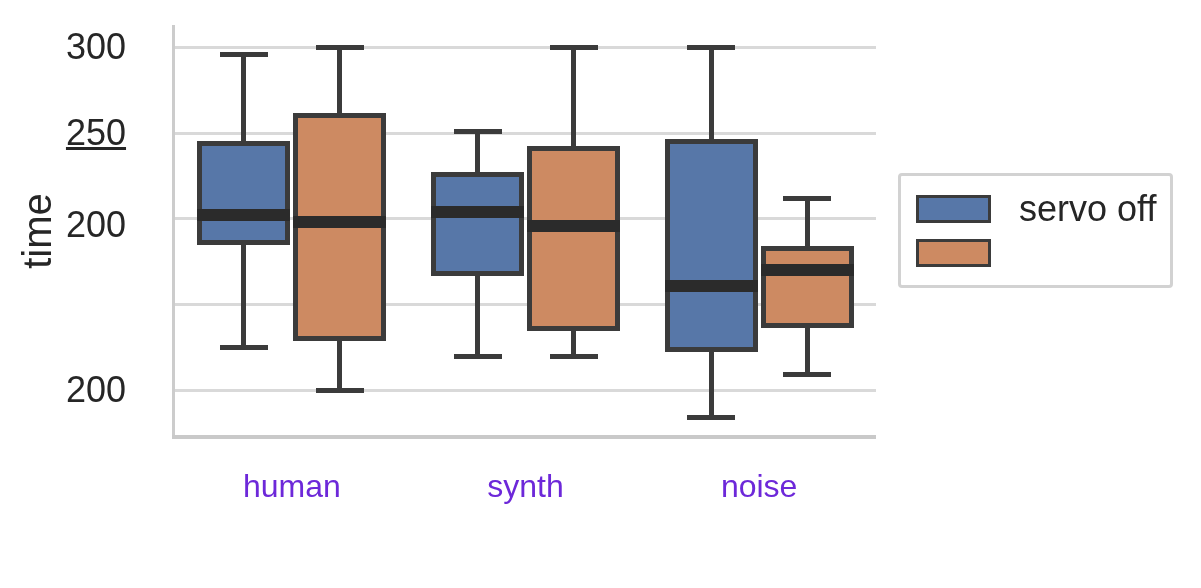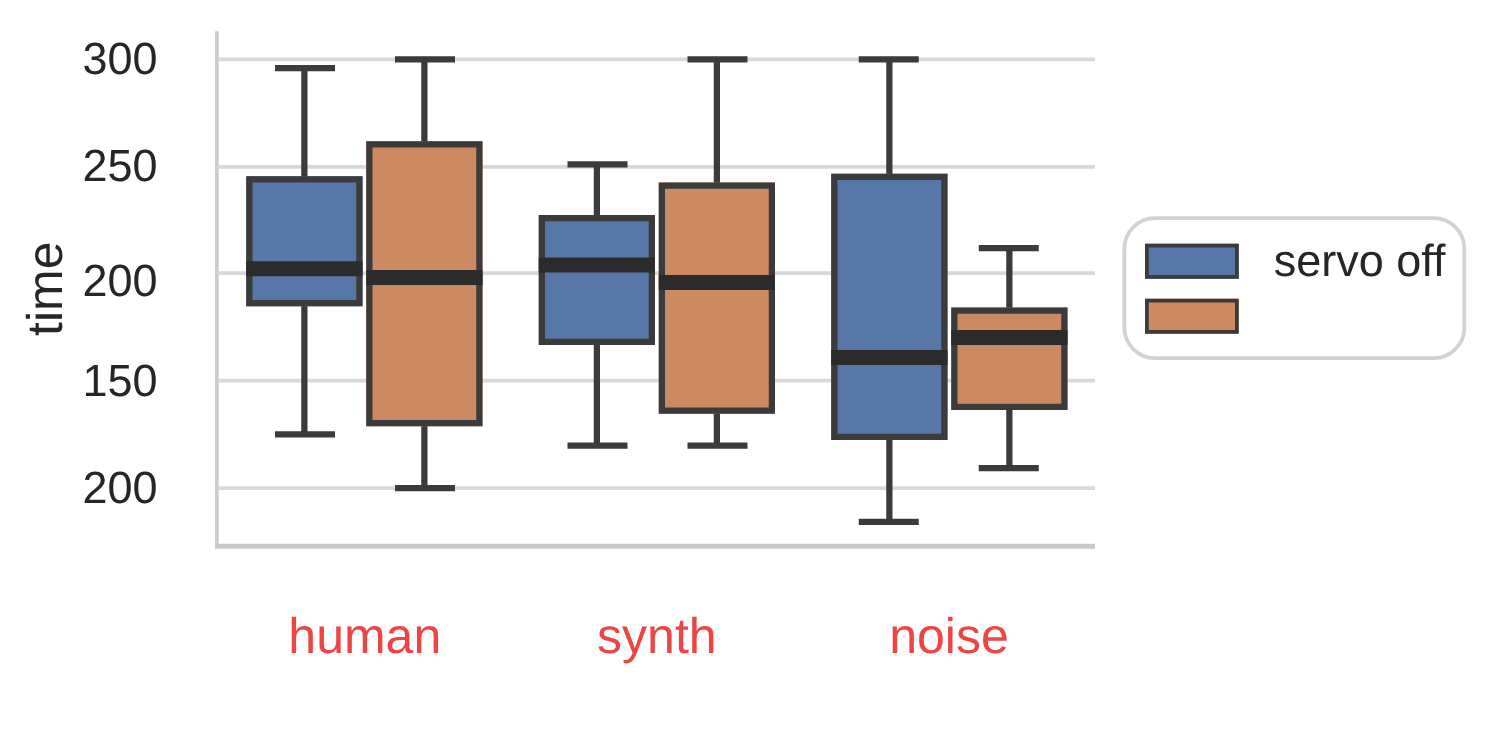--- a/index.html
+++ b/index.html
@@ -33,38 +33,37 @@
     left: 50px; width: 92px;
     text-align: center;
     transform: translateY(-50%);
     font-size: 36px;
     color: #262626;
     line-height: 36px;
   }
   .xtick {
     position: absolute;
     transform: translate(-50%, -50%);
-    font-size: 40px;
-    color: #ef4444;
+    font-size: 32px;
+    color: #6d28d9;
     white-space: nowrap;
-    margin-top: 24px;
   }
   .gridline { position: absolute; height: 3px; z-index: 0; }
   .spine { position: absolute; z-index: 1; }
   .whisker, .cap { position: absolute; z-index: 2; }
   .boxrect { position: absolute; box-sizing: border-box; z-index: 3; }
   .medline { position: absolute; z-index: 4; }
   .legend {
     position: absolute;
     left: 898px; top: 173px;
     width: 275px; height: 115px;
     box-sizing: border-box;
     background: #ffffff;
     border: 3px solid #d2d2d2;
-    border-radius: 26px;
+    border-radius: 4px;
     display: flex;
     flex-direction: column;
     justify-content: center;
     gap: 16px;
     padding: 0 15px;
     z-index: 5;
   }
   .legend-row { display: flex; align-items: center; height: 28px; }
   .legend-swatch {
     width: 75px; height: 28px;
@@ -83,25 +82,24 @@
 </head>
 <body>
 
 <div class="figure">
   <div class="y-axis-label">time</div>
 
   <div id="plot-layer" class="abs" style="left:0;top:0;width:1201px;height:588px;">
       <div class="gridline" style="left: 175px; width: 701px; top: 388.897px; background: rgb(217, 217, 217);"></div>
       <div class="ytick" style="top: 390.397px;">200</div>
       <div class="gridline" style="left: 175px; width: 701px; top: 303.123px; background: rgb(217, 217, 217);"></div>
-      <div class="ytick" style="top: 304.623px;">150</div>
       <div class="gridline" style="left: 175px; width: 701px; top: 217.349px; background: rgb(217, 217, 217);"></div>
       <div class="ytick" style="top: 225px;">200</div>
       <div class="gridline" style="left: 175px; width: 701px; top: 131.575px; background: rgb(217, 217, 217);"></div>
-      <div class="ytick" style="top: 133.075px;">250</div>
+      <div class="ytick" style="top: 133.075px; text-decoration: underline;">250</div>
       <div class="gridline" style="left: 175px; width: 701px; top: 45.8013px; background: rgb(217, 217, 217);"></div>
       <div class="ytick" style="top: 47.3013px;">300</div>
       <div class="spine" style="left: 172px; top: 25px; width: 3px; height: 413px; background: rgb(204, 204, 204);"></div>
       <div class="spine" style="left: 172px; top: 435px; width: 704px; height: 4px; background: rgb(201, 201, 201);"></div>
       <div class="xtick" style="left: 291.833px; top: 486px;">human</div>
       <div class="xtick" style="left: 759.167px; top: 486px;">noise</div>
       <div class="xtick" style="left: 525.5px; top: 486px;">synth</div>
       <div class="whisker" style="left: 241.333px; width: 5px; top: 54.1632px; height: 89.205px; background: rgb(59, 59, 59);"></div>
       <div class="whisker" style="left: 241.333px; width: 5px; top: 242.866px; height: 104.644px; background: rgb(59, 59, 59);"></div>
       <div class="cap" style="left: 219.833px; width: 48px; top: 51.6632px; height: 5px; background: rgb(59, 59, 59);"></div>

